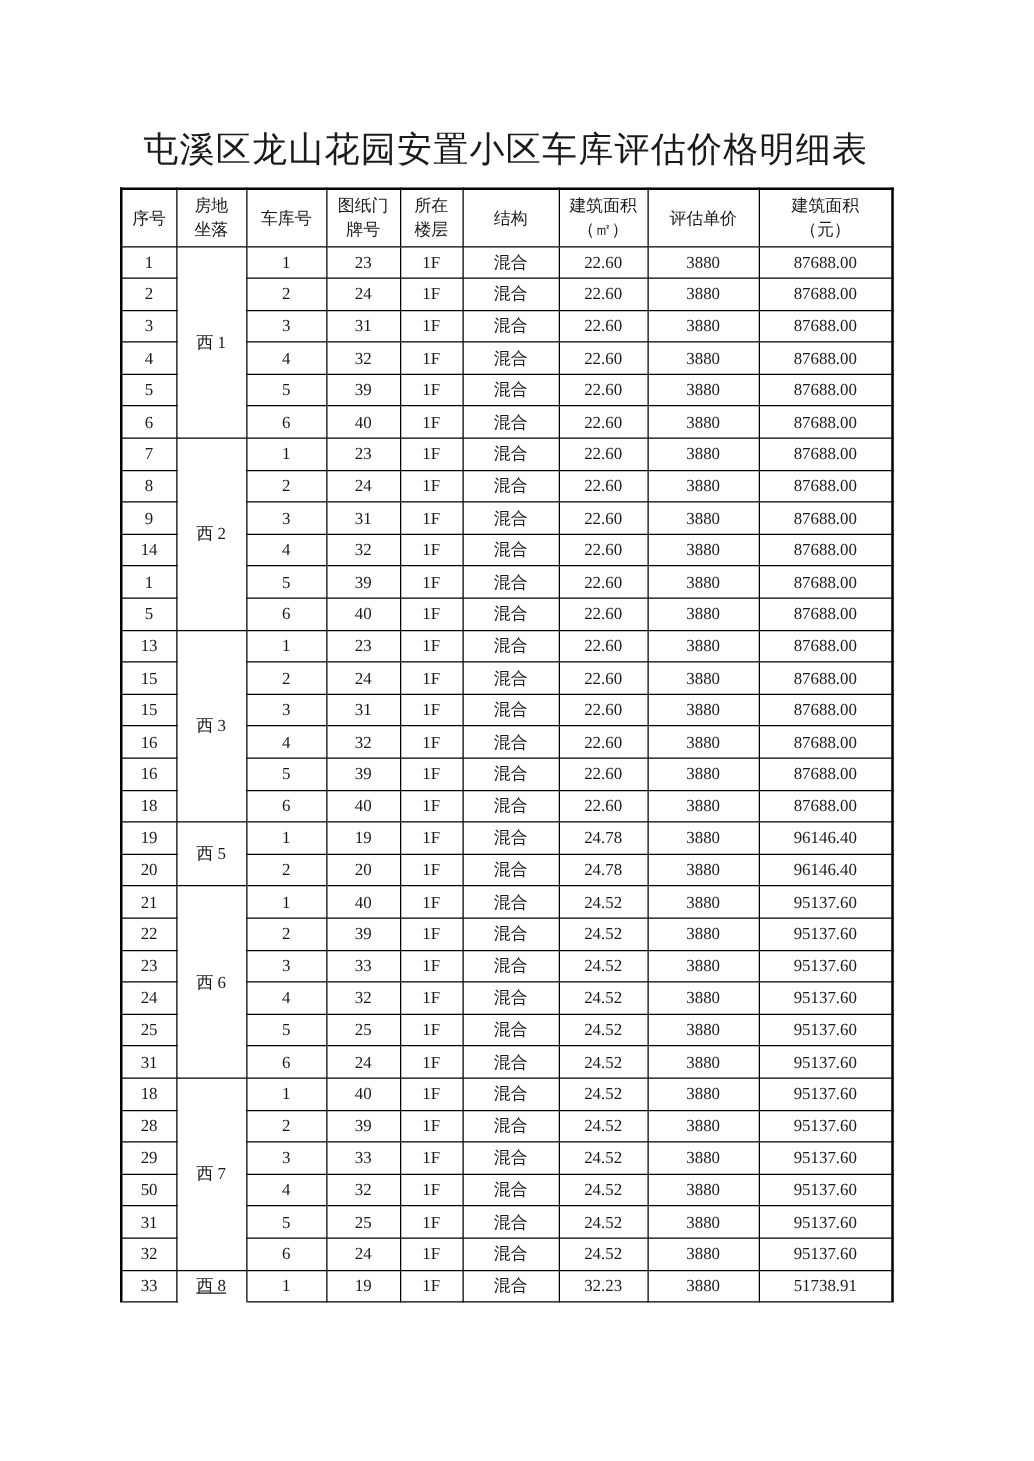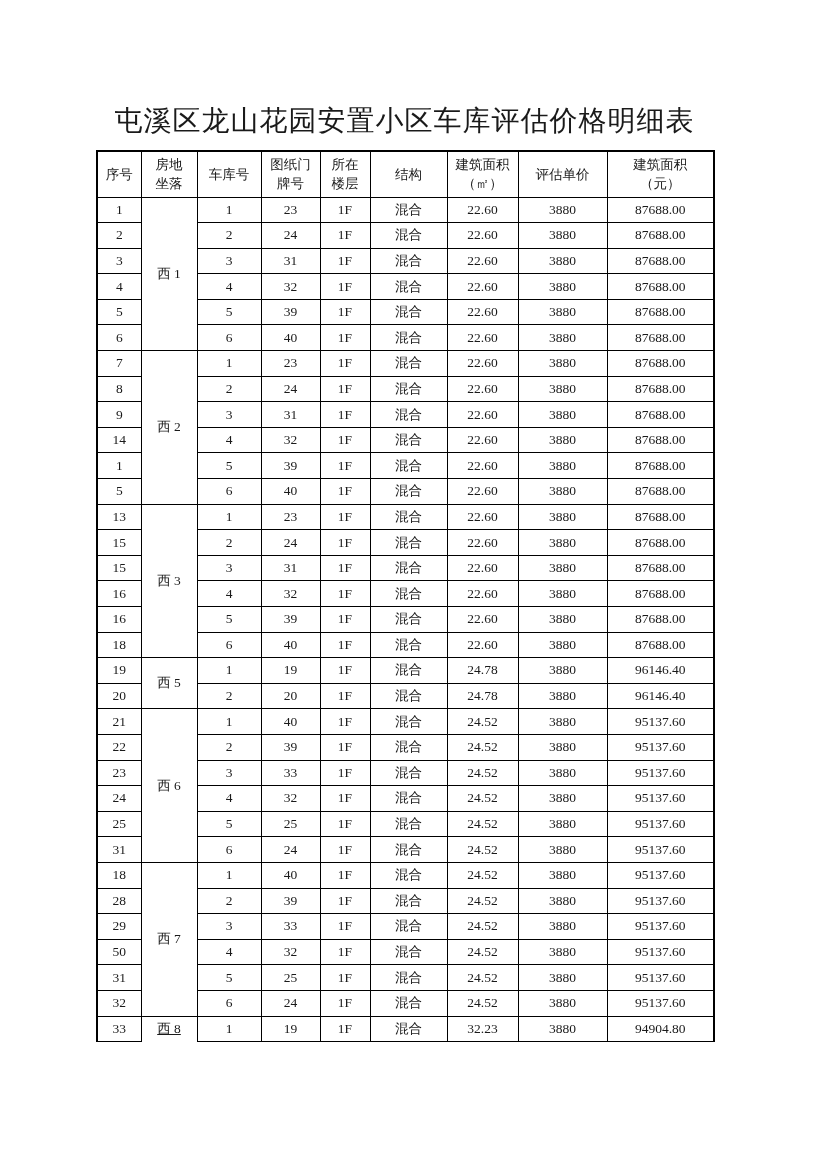--- a/index.html
+++ b/index.html
@@ -438,18 +438,18 @@
         </tr>
         <tr>
           <td class="bottom-edge">33</td>
           <td rowspan="1" class="open-bottom">西 8</td>
           <td class="bottom-edge">1</td>
           <td class="bottom-edge">19</td>
           <td class="bottom-edge">1F</td>
           <td class="bottom-edge">混合</td>
           <td class="bottom-edge">32.23</td>
           <td class="bottom-edge">3880</td>
-          <td class="bottom-edge">94904.80</td>
+          <td class="bottom-edge">51738.91</td>
         </tr>
       </tbody>
   </table>
 
 </div>
 
 </body></html>

